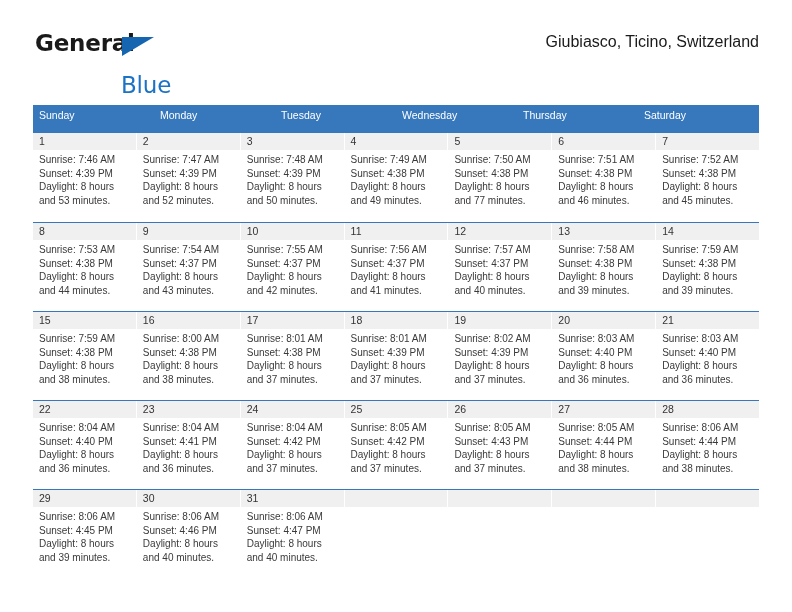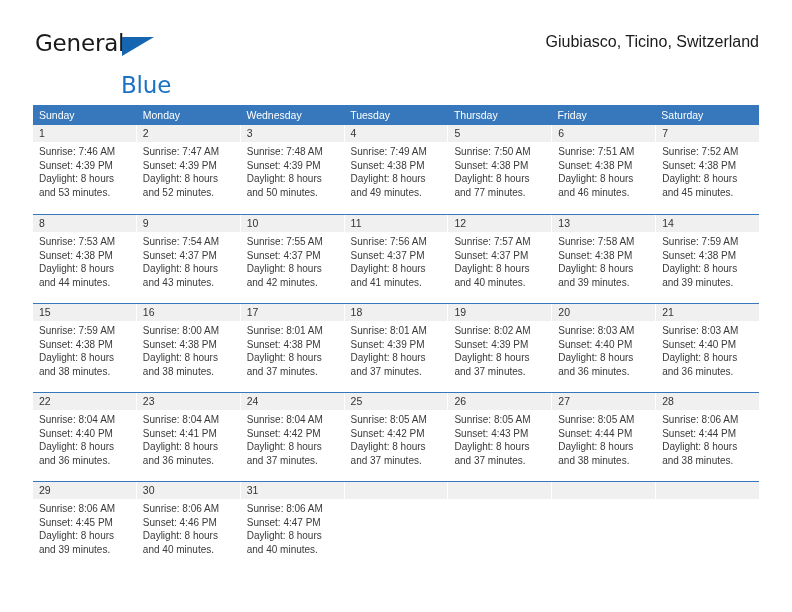--- a/index.html
+++ b/index.html
@@ -37,21 +37,21 @@
     height: 58px;
   }
   .logo-general {
     position: absolute;
     left: 2px;
     top: 2px;
     font-size: 23px;
     letter-spacing: -0.2px;
     color: #1a1a1a;
     font-family: "DejaVu Sans", sans-serif;
-    font-weight: 400;
+    font-weight: 700;
   }
   .logo-tri {
     position: absolute;
     left: 89px;
     top: 9px;
     width: 0;
     height: 0;
     border-left: 32px solid #1565b0;
     border-bottom: 19px solid transparent;
   }
@@ -91,21 +91,21 @@
   
   .calendar {
     position: absolute;
     left: 33px;
     top: 105px;
     width: 726px;
   }
   .dow-row {
     display: flex;
     background: #3778bc;
-    height: 20px;
+    height: 28px;
   }
   .dow {
     flex: 1 1 0;
     font-size: 10.5px;
     color: #ffffff;
     line-height: 20px;
     padding-left: 6px;
     box-sizing: border-box;
     white-space: nowrap;
   }
@@ -166,24 +166,23 @@
     <div class="title-block">
       <div class="cal-subtitle">Giubiasco, Ticino, Switzerland</div>
     </div>
 
   </div>
 
   <div class="calendar">
     <div class="dow-row" id="dow-row">
         <div class="dow">Sunday</div>
         <div class="dow">Monday</div>
+        <div class="dow">Tuesday</div>
         <div class="dow">Wednesday</div>
-        <div class="dow">Tuesday</div>
         <div class="dow">Thursday</div>
-        <div class="dow">Friday</div>
         <div class="dow">Saturday</div>
       </div>
     <div id="weeks-container">
         <div class="week">
           <div class="cell">
             <div class="cell-num">1</div>
             <div class="cell-body">
               <div class="cell-line">Sunrise: 7:46 AM</div>
               <div class="cell-line">Sunset: 4:39 PM</div>
               <div class="cell-line">Daylight: 8 hours</div>

